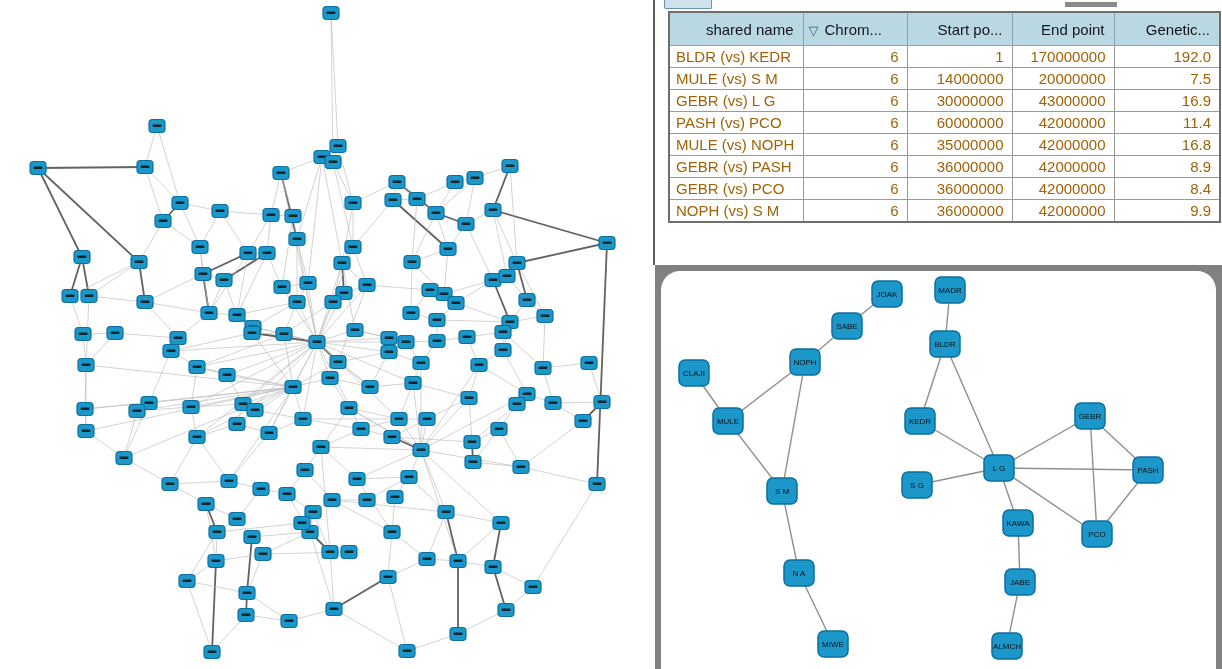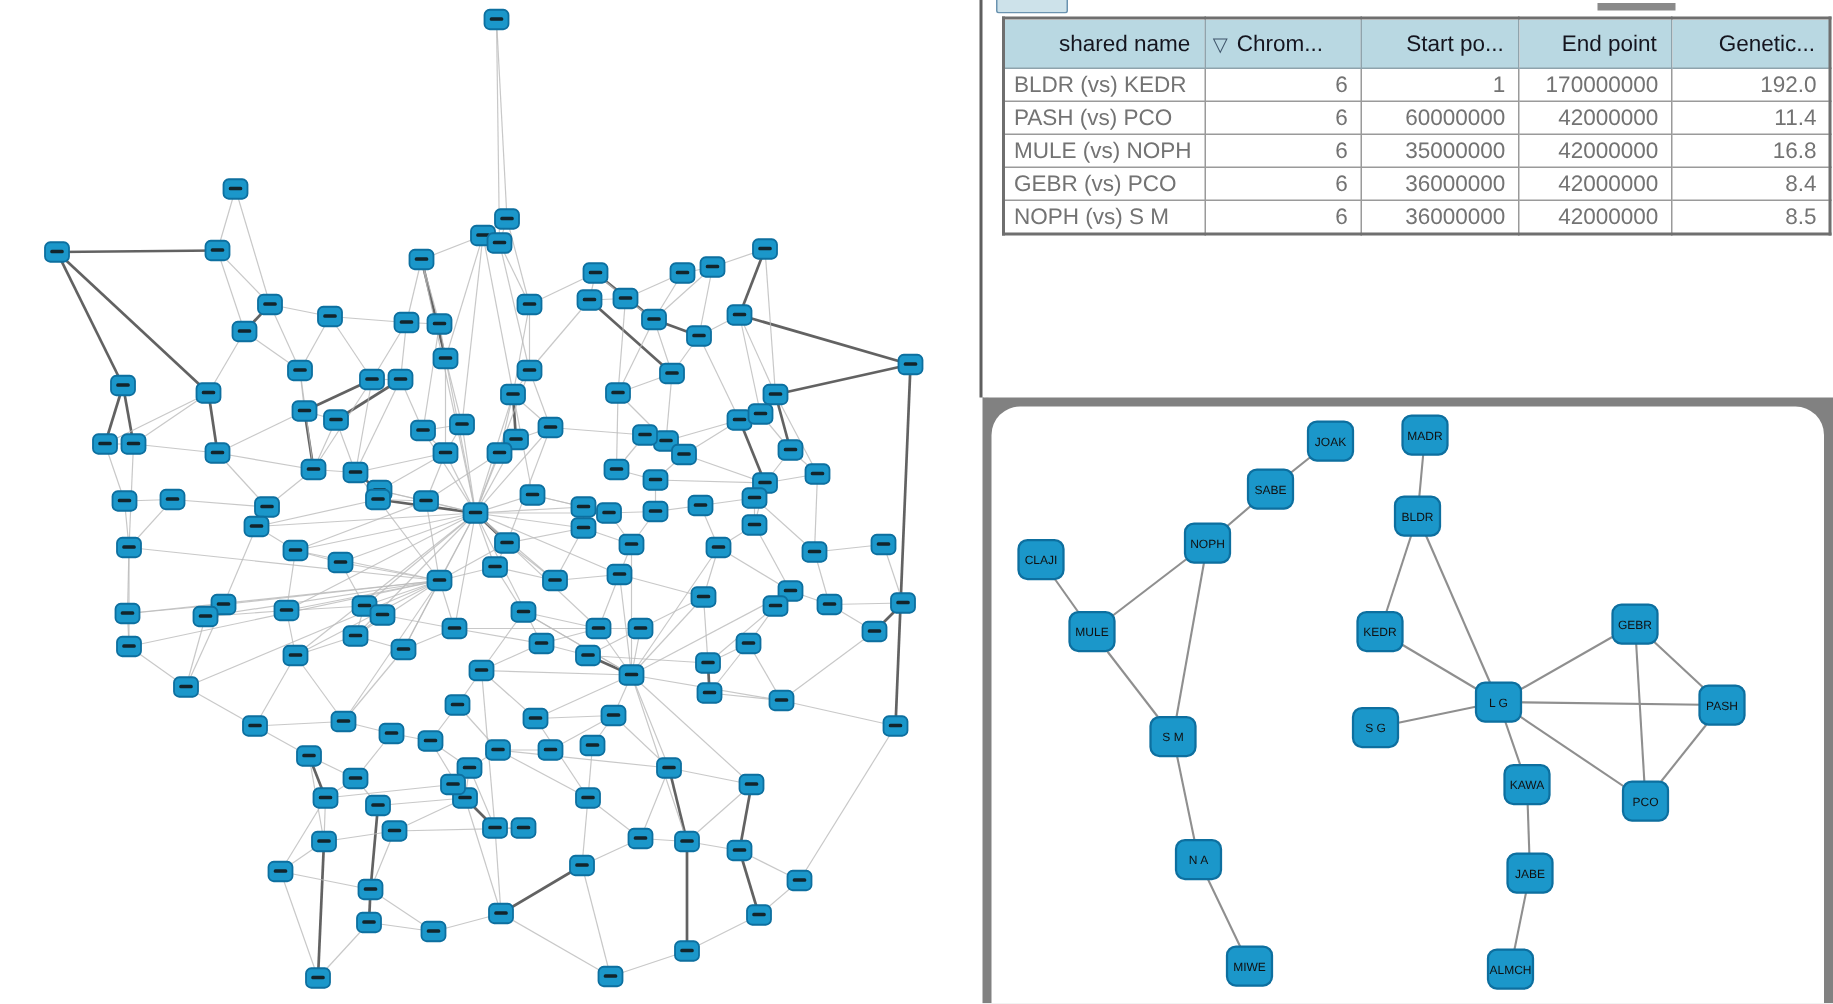--- a/index.html
+++ b/index.html
@@ -13,21 +13,21 @@
   .tab-fragment{position:absolute;left:9px;top:0;width:46px;height:8px;background:#cde2ea;
                 border:1px solid #6a93b0;border-top:none;border-radius:0 0 2px 2px;}
   .scroll-fragment{position:absolute;left:410px;top:2px;width:52px;height:5px;background:#8a8a8a;}
   table.attr{position:absolute;left:13px;top:11px;width:551px;border-collapse:collapse;
              table-layout:fixed;border:2px solid #6f6f6f;background:#ffffff;}
   table.attr th{background:#b9d8e2;border:1px solid #8fa3ac;height:32px;font-size:15px;
                 font-weight:normal;color:#15151f;padding:0 9px 0 5px;overflow:hidden;
                 white-space:nowrap;}
   table.attr th.h-right{text-align:right;}
   table.attr th.h-left{text-align:left;margin-left:21px;}
-  table.attr td{border:1px solid #9a9a9a;height:21px;font-size:15px;color:#737373;
+  table.attr td{border:1px solid #9a9a9a;height:21px;font-size:15px;color:#a16207;
                 padding:0 8px 0 6px;overflow:hidden;white-space:nowrap;background:#ffffff;}
   td.c-left{text-align:left;}
   td.c-right{text-align:right;}
   .filter-glyph{color:#3f556b;font-size:13px;margin-right:6px;}
   .right-bottom{position:absolute;left:655px;top:265px;width:567px;height:404px;
                 background:#818181;box-sizing:border-box;padding:6px;}
   .right-bottom .canvas{width:555px;height:454px;background:#ffffff;border-radius:19px;}
   .right-bottom svg{display:block;width:555px;height:392px;}
 </style>
 </head>
@@ -1053,46 +1053,67 @@
         </thead>
       <tbody id="attr-body">
           <tr>
             <td class="c-left">BLDR (vs) KEDR</td>
             <td class="c-right">6</td>
             <td class="c-right">1</td>
             <td class="c-right">170000000</td>
             <td class="c-right">192.0</td>
           </tr>
           <tr>
+            <td class="c-left">MULE (vs) S M</td>
+            <td class="c-right">6</td>
+            <td class="c-right">14000000</td>
+            <td class="c-right">20000000</td>
+            <td class="c-right">7.5</td>
+          </tr>
+          <tr>
+            <td class="c-left">GEBR (vs) L G</td>
+            <td class="c-right">6</td>
+            <td class="c-right">30000000</td>
+            <td class="c-right">43000000</td>
+            <td class="c-right">16.9</td>
+          </tr>
+          <tr>
             <td class="c-left">PASH (vs) PCO</td>
             <td class="c-right">6</td>
             <td class="c-right">60000000</td>
             <td class="c-right">42000000</td>
             <td class="c-right">11.4</td>
           </tr>
           <tr>
             <td class="c-left">MULE (vs) NOPH</td>
             <td class="c-right">6</td>
             <td class="c-right">35000000</td>
             <td class="c-right">42000000</td>
             <td class="c-right">16.8</td>
           </tr>
           <tr>
+            <td class="c-left">GEBR (vs) PASH</td>
+            <td class="c-right">6</td>
+            <td class="c-right">36000000</td>
+            <td class="c-right">42000000</td>
+            <td class="c-right">8.9</td>
+          </tr>
+          <tr>
             <td class="c-left">GEBR (vs) PCO</td>
             <td class="c-right">6</td>
             <td class="c-right">36000000</td>
             <td class="c-right">42000000</td>
             <td class="c-right">8.4</td>
           </tr>
           <tr>
             <td class="c-left">NOPH (vs) S M</td>
             <td class="c-right">6</td>
             <td class="c-right">36000000</td>
             <td class="c-right">42000000</td>
-            <td class="c-right">8.5</td>
+            <td class="c-right">9.9</td>
           </tr>
         </tbody>
     </table>
   </div>
 
   <div class="right-bottom">
     <div class="canvas">
       <svg id="net-detail" viewBox="0 0 555 392">
           <line x1="226" y1="23" x2="186" y2="55" stroke="#8f8f8f" stroke-width="1.4"></line>
           <line x1="186" y1="55" x2="144" y2="91" stroke="#8f8f8f" stroke-width="1.4"></line>

